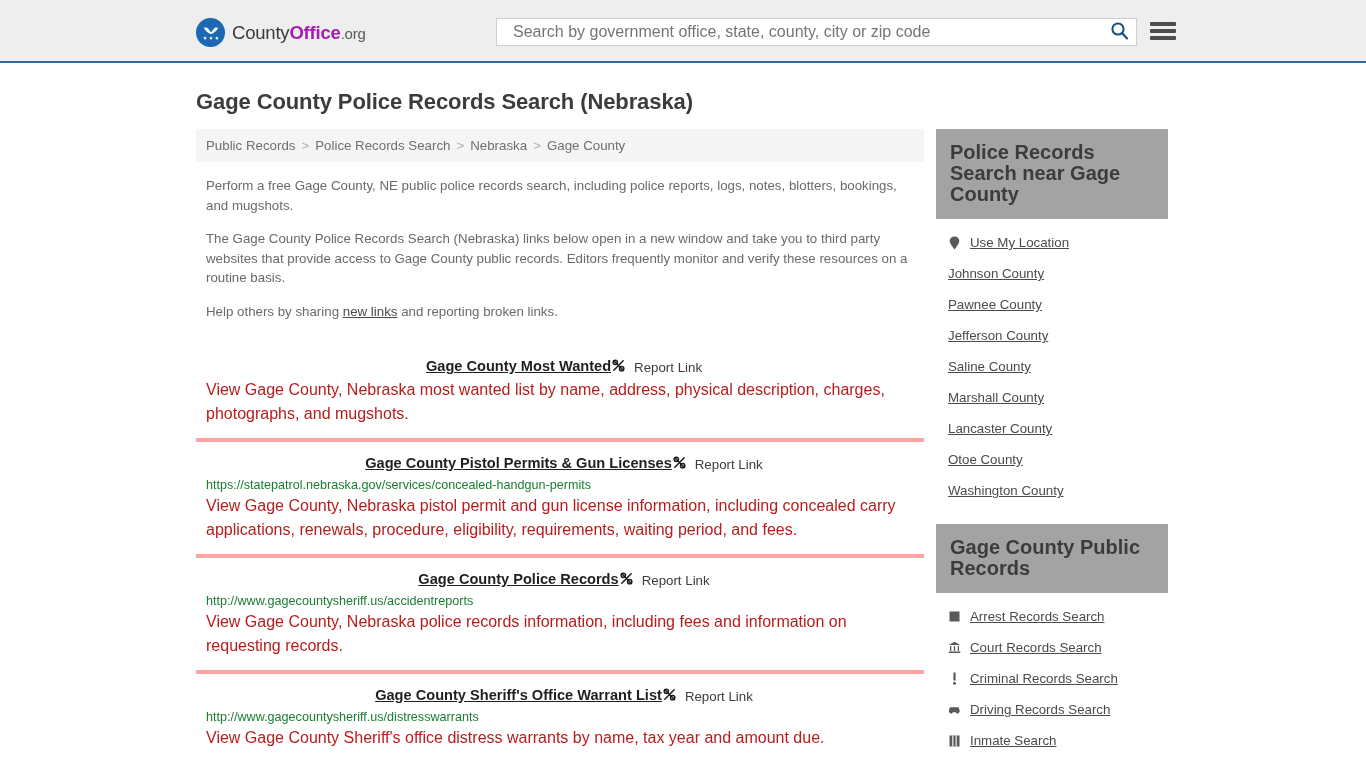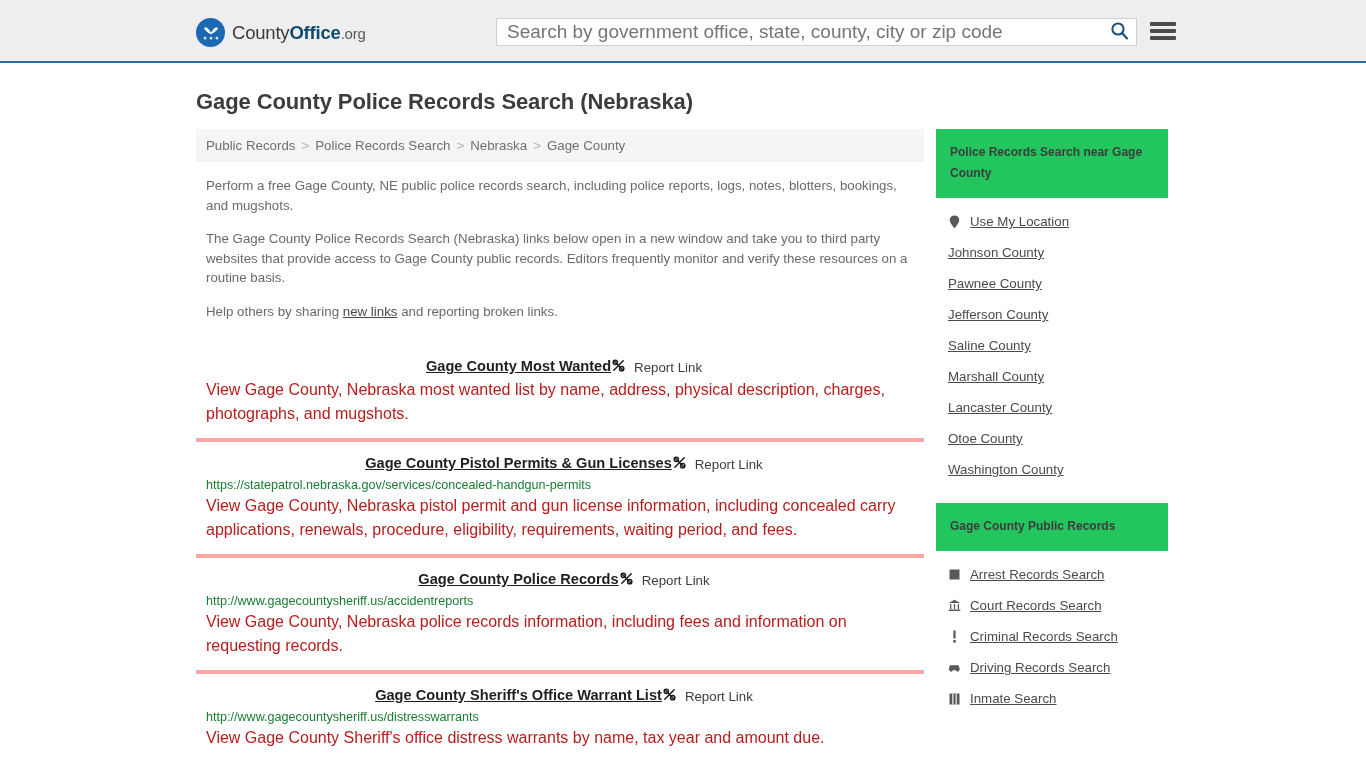--- a/index.html
+++ b/index.html
@@ -39,41 +39,41 @@
     justify-content: center;
     flex: none;
   }
   .brand-mark svg { display:block; }
   .brand-text {
     font-size: 18.5px;
     color: #3b3b3b;
     letter-spacing: -0.2px;
     white-space: nowrap;
   }
-  .brand-text .b-office { color: #0c4a6e; font-weight: bold; }
+  .brand-text .b-office { color: #a21caf; font-weight: bold; }
   .brand-text .b-org { color: #5a5a5a; font-size: 15px; }
 
   .search-wrap {
     position: absolute;
     left: 496px;
     top: 18px;
     width: 641px;
     height: 28px;
     background: #ffffff;
     border: 1px solid #cfcfcf;
     display: flex;
     align-items: center;
   }
   .search-input {
     flex: 1;
     border: none;
     outline: none;
     height: 100%;
-    padding: 0 10px;
-    font-size: 19px;
+    padding: 0 16px;
+    font-size: 16px;
     color: #0369a1;
     font-family: "Liberation Sans", sans-serif;
     background: transparent;
   }
   .search-input::placeholder { color: #757575; }
   .search-btn {
     width: 34px; height: 100%;
     background: transparent;
     border: none;
     cursor: pointer;
@@ -192,23 +192,23 @@
     font-size: 16px;
     line-height: 24px;
     color: #b91c1c;
     margin-top: 2px;
     max-width: 712px;
   }
 
   
   .side-box { margin-bottom: 0; }
   .side-head {
-    background: #22c55e;
+    background: #a3a3a3;
     padding: 13px 14px 14px 14px;
-    font-size: 12px;
+    font-size: 20px;
     font-weight: bold;
     color: #3c3c3c;
     line-height: 21px;
   }
   .side-list { padding: 8px 0 0 0; }
   .side-item {
     display: flex;
     align-items: center;
     gap: 9px;
     padding: 8px 0 8px 12px;

